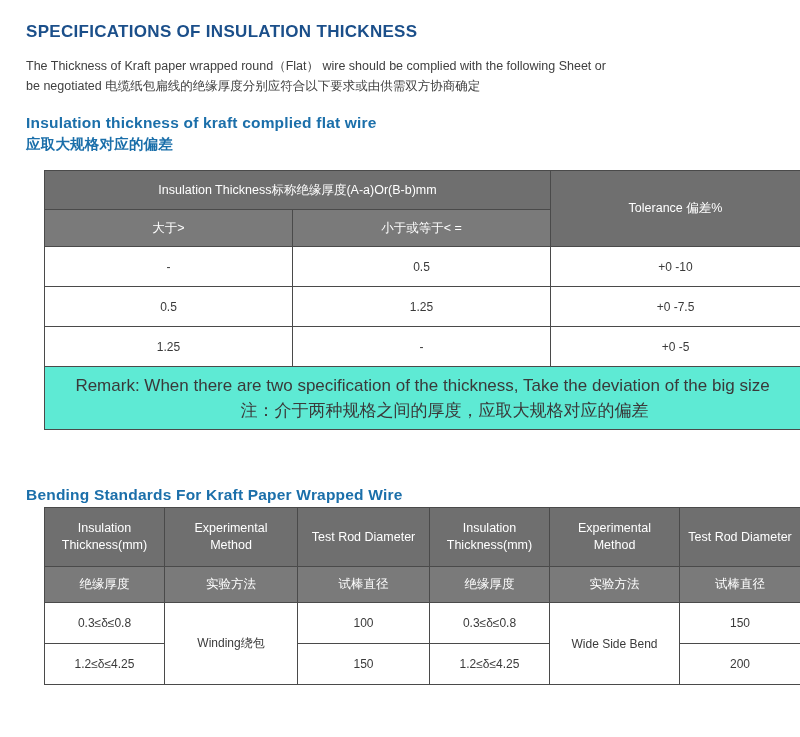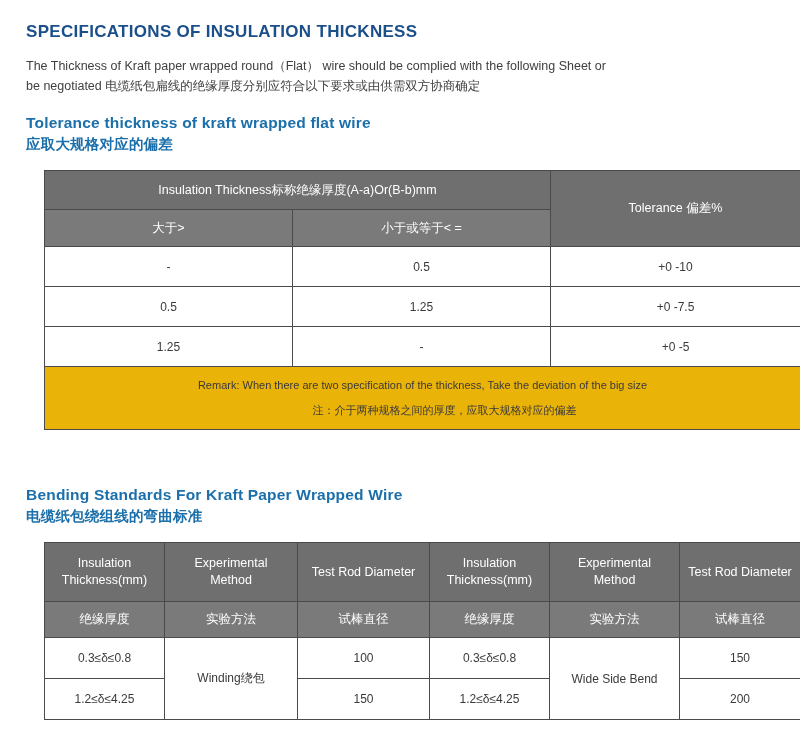--- a/index.html
+++ b/index.html
@@ -79,22 +79,22 @@
     font-size: 12.5px;
     height: 34px;
     text-align: center;
   }
   .t1 .body-cell {
     height: 37px;
     background: #ffffff;
   }
   .t1 .remark {
     height: 60px;
-    background: #eab308;
-    font-size: 11px;
+    background: #5eead4;
+    font-size: 17px;
     line-height: 25px;
     color: #3a3a3a;
     margin-top: 25px;
   }
   .t1 .remark .l2 { display: block; padding-left: 44px; }
 
   .spacer-1 { height: 56px; }
 
   
   .t2 {
@@ -131,21 +131,21 @@
 </style>
 </head>
 <body>
 
 <div class="page">
 
   <h1 class="main-title">SPECIFICATIONS OF INSULATION THICKNESS</h1>
 
   <p class="intro">The Thickness of Kraft paper wrapped round（Flat） wire should be complied with the following Sheet or be negotiated 电缆纸包扁线的绝缘厚度分别应符合以下要求或由供需双方协商确定</p>
 
-  <h2 class="section-title-en">Tolerance thickness of kraft wrapped flat wire</h2>
+  <h2 class="section-title-en">Insulation thickness of kraft complied flat wire</h2>
   <h3 class="section-title-cn">应取大规格对应的偏差</h3>
 
   <table class="tbl t1">
     <colgroup>
       <col style="width:248px">
       <col style="width:258px">
       <col style="width:250px">
     </colgroup>
     <tbody>
       <tr>
@@ -176,21 +176,20 @@
           <span>Remark: When there are two specification of the thickness, Take the deviation of the big size</span>
           <span class="l2">注：介于两种规格之间的厚度，应取大规格对应的偏差</span>
         </td>
       </tr>
     </tbody>
   </table>
 
   <div class="spacer-1"></div>
 
   <h2 class="section-title-en">Bending Standards For Kraft Paper Wrapped Wire</h2>
-  <h3 class="section-title-cn">电缆纸包绕组线的弯曲标准</h3>
 
   <table class="tbl t2">
     <colgroup>
       <col style="width:120px">
       <col style="width:133px">
       <col style="width:132px">
       <col style="width:120px">
       <col style="width:130px">
       <col style="width:121px">
     </colgroup>

